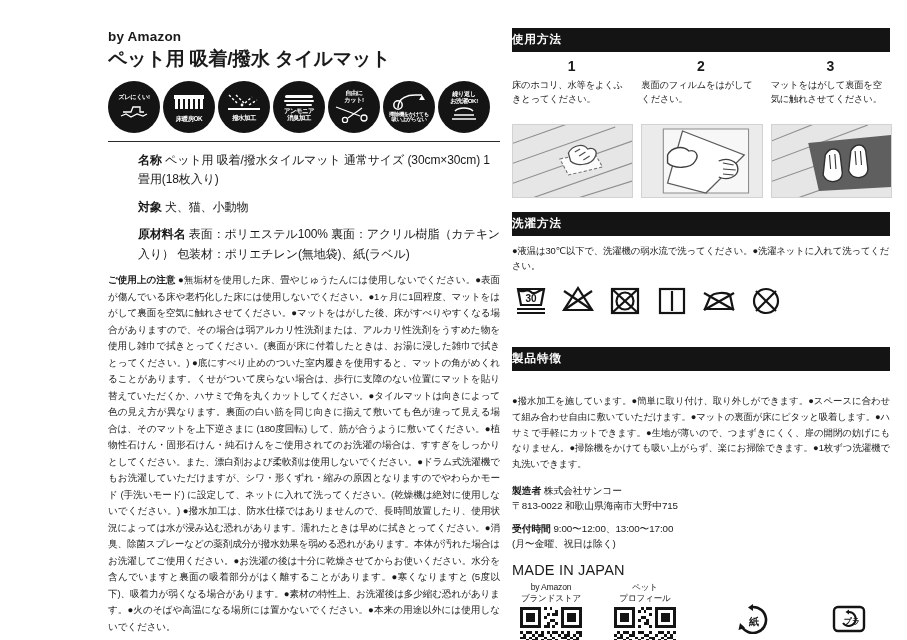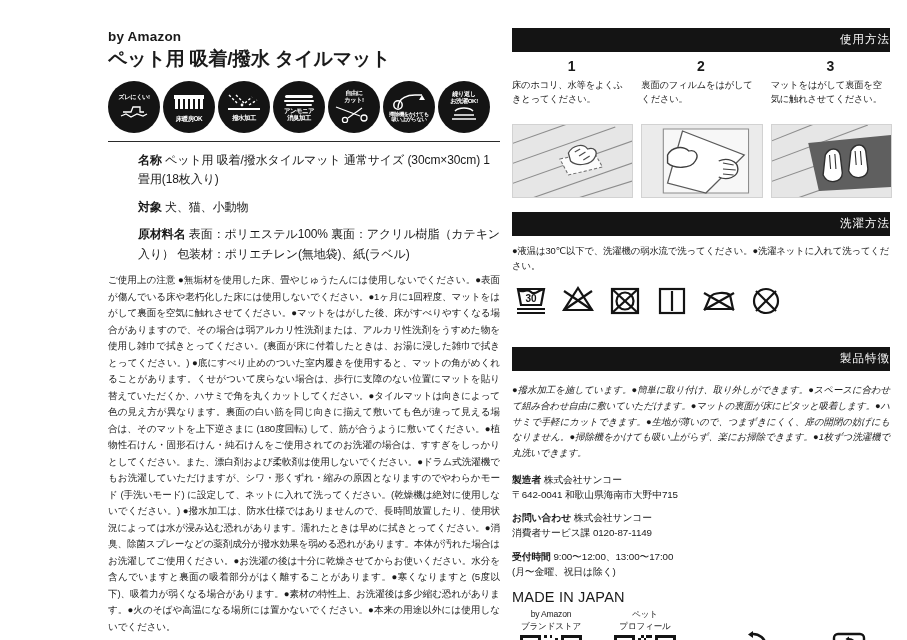--- a/index.html
+++ b/index.html
@@ -38,43 +38,43 @@
   .heat-bars{position:absolute;left:6px;top:6px;display:flex;gap:2.4px;}
   .heat-bars i{display:block;width:2.6px;height:10px;background:#fff;}
   .art-wave i{display:block;height:2.2px;background:#fff;border-radius:2px;margin:2.2px auto;}
 
   .hr-top{border:0;border-top:1.6px solid #2a2a2a;margin:4px 0 9px 0;}
 
   .spec-line{font-size:12px;line-height:1.62;margin-bottom:8px;letter-spacing:-.1px;margin-left:30px;}
   .spec-line b{font-weight:bold;}
 
   .notice{font-size:9.6px;line-height:1.72;text-align:justify;letter-spacing:-.15px;margin-top:2px;}
-  .notice b{font-weight:normal;}
+  .notice b{font-weight:bold;}
 
   .hr-bot{border:0;border-top:1.6px solid #2a2a2a;margin:10px 0 7px 0;}
   .dim-line{font-size:10px;font-weight:bold;letter-spacing:-.2px;}
 
   
   .right-col{position:absolute;left:512px;top:28px;width:378px;}
   .sec-header{
-    background:#141414;color:#ffffff;text-align:right;
-    font-size:11.5px;font-weight:normal;letter-spacing:1px;
+    background:#141414;color:#ffffff;text-align:left;
+    font-size:11.5px;font-weight:bold;letter-spacing:1px;
     padding:4px 0 5px 0;
   }
   .steps{display:flex;gap:10px;margin-top:7px;}
   .step{flex:1 1 0;min-width:0;}
   .step-num{text-align:center;font-size:14px;font-weight:bold;line-height:1;margin-bottom:5px;}
   .step-text{font-size:9.3px;line-height:1.52;letter-spacing:-.2px;min-height:44px;}
   .step-img{margin-top:2px;width:100%;height:72px;background:#e9e9e9;border:1px solid #d2d2d2;}
 
   .care-body{font-size:9.4px;line-height:1.62;margin-top:7px;letter-spacing:-.15px;}
   .care-symbols{display:flex;gap:13px;align-items:center;margin-top:10px;padding-left:2px;}
   .care-symbols svg{display:block;}
 
-  .feat-body{font-size:9.4px;line-height:1.66;margin-top:11px;text-align:justify;letter-spacing:-.2px;font-style:italic;}
+  .feat-body{font-size:9.4px;line-height:1.66;margin-top:22px;text-align:justify;letter-spacing:-.2px;}
 
   .contact{margin-top:11px;}
   .c-block{font-size:9.8px;line-height:1.56;margin-bottom:8px;letter-spacing:-.1px;}
   .c-block b{font-weight:bold;}
   .made{font-size:14.5px;font-weight:normal;letter-spacing:.2px;margin:10px 0 4px 0;}
 
   .qr-row{display:flex;align-items:flex-start;gap:16px;margin-top:2px;}
   .qr-item{width:78px;text-align:center;}
   .qr-cap{font-size:8.6px;line-height:1.32;margin-bottom:3px;letter-spacing:-.2px;}
   .qr-code{width:62px;height:62px;margin:0 auto;}
@@ -331,26 +331,21 @@
       </svg>
     </div>
 
     <div class="sec-header" style="margin-top:30px;">製品特徴</div>
     <div class="feat-body">●撥水加工を施しています。●簡単に取り付け、取り外しができます。●スペースに合わせて組み合わせ自由に敷いていただけます。●マットの裏面が床にピタッと吸着します。●ハサミで手軽にカットできます。●生地が薄いので、つまずきにくく、扉の開閉の妨げにもなりません。●掃除機をかけても吸い上がらず、楽にお掃除できます。●1枚ずつ洗濯機で丸洗いできます。</div>
 
     <div class="contact">
       <div class="c-block">
         <b>製造者</b>
         <span>株式会社サンコー</span><br>
-        <span>〒642-0041 和歌山県海南市大野中715</span>
-      </div>
-      <div class="c-block">
-        <b>お問い合わせ</b>
-        <span>株式会社サンコー</span><br>
-        <span>消費者サービス課 0120-87-1149</span>
+        <span>〒813-0022 和歌山県海南市大野中715</span>
       </div>
       <div class="c-block">
         <b>受付時間</b>
         <span>9:00〜12:00、13:00〜17:00</span><br>
         <span>(月〜金曜、祝日は除く)</span>
       </div>
       <div class="made">MADE IN JAPAN</div>
     </div>
 
     <div class="qr-row">

